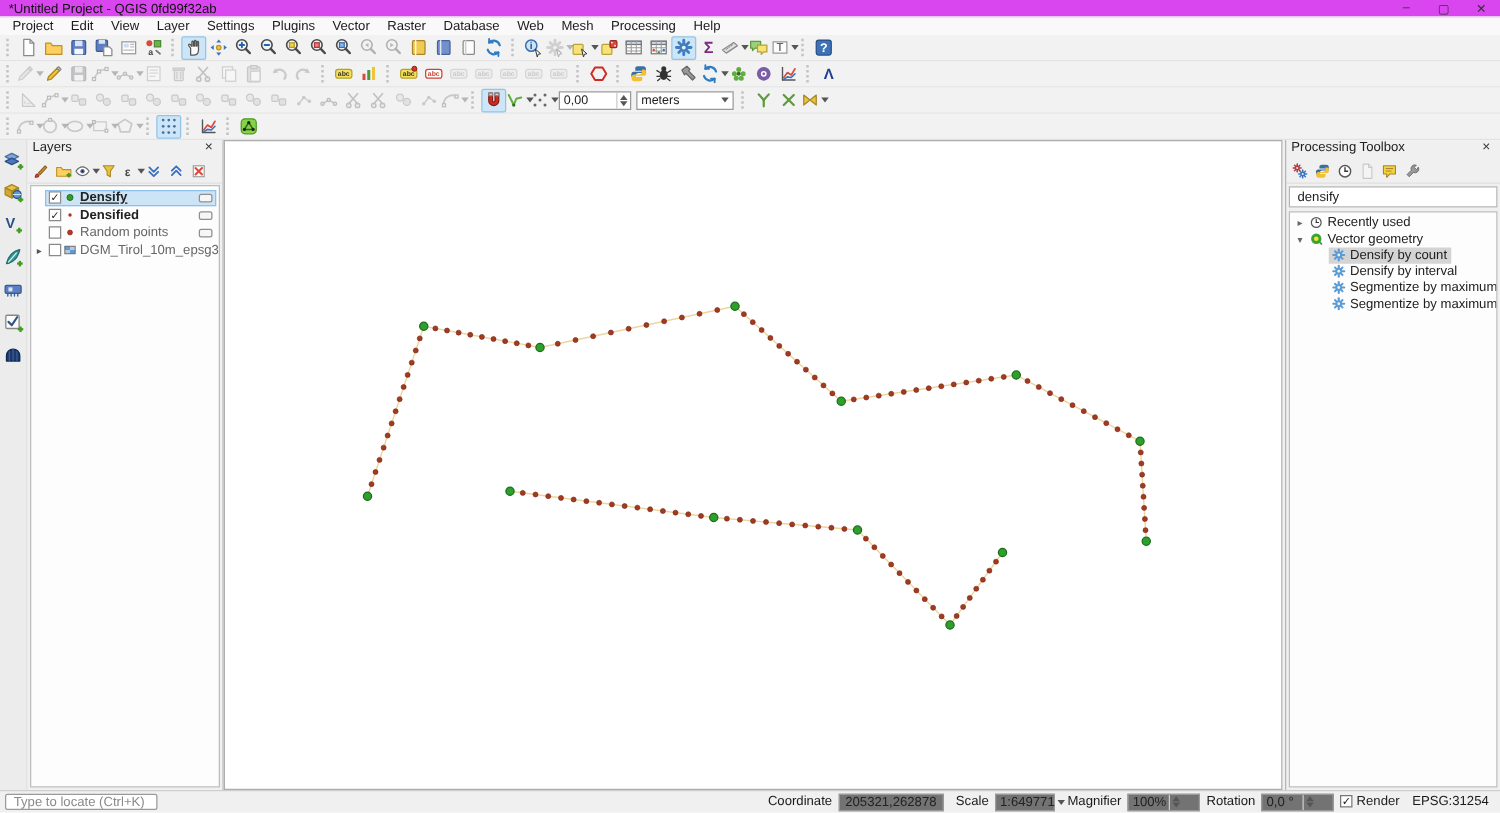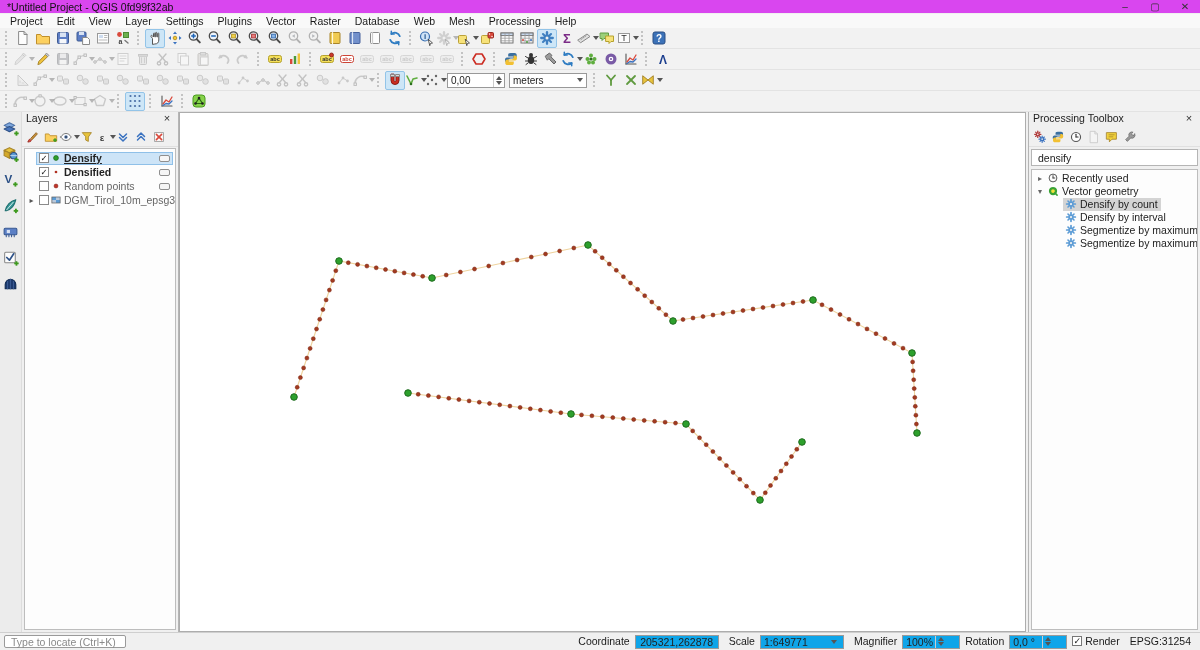--- a/index.html
+++ b/index.html
@@ -65,23 +65,23 @@
   .tsel.on{background:#d4d4d4}
   .ticon{width:14px;height:12px;display:flex;justify-content:center;flex:none;margin-right:2px}
   .ticon svg{width:12px;height:12px}
   
   .canvas{position:absolute;left:179px;top:112px;width:847px;height:520px;background:#fff;border:1px solid #adadad}
   
   .statusbar{position:absolute;left:0;right:0;bottom:0;height:18px;background:#f0f0f0;border-top:1px solid #cfcfcf;display:flex;align-items:center;padding:0 4px;font-size:10.5px;gap:6px}
   .locate{width:122px;height:13px;border:1px solid #9a9a9a;background:#fff;display:flex;align-items:center;gap:3px;padding:0 3px;color:#8a8a8a;border-radius:2px}
   .sb-right{margin-left:auto;display:flex;align-items:flex-start;gap:5px}
   .sb-label{color:#1a1a1a}
-  .sb-box{height:14px;border:1px solid #9a9a9a;background:#0ea5e9;display:flex;align-items:center;padding:0 3px;font-size:10.5px;gap:2px}
+  .sb-box{height:14px;border:1px solid #9a9a9a;background:#737373;display:flex;align-items:center;padding:0 3px;font-size:10.5px;gap:2px}
   .sb-box.cbox{width:84px;justify-content:center}
-  .sb-box.sel{width:84px;justify-content:space-between}
+  .sb-box.sel{width:48px;justify-content:space-between}
   .sb-box.spin{width:58px;justify-content:space-between;padding-right:13px}
   .chk{display:flex;gap:3px;align-items:center}
   .chk .box{width:10px;height:10px;border:1px solid #777;background:#fff;font-size:9px;line-height:9px;text-align:center;color:#222}
 </style>
 </head>
 <body>
 
 <div class="titlebar">
   <span class="appicon"></span>
   <span class="title">*Untitled Project - QGIS 0fd99f32ab</span>

